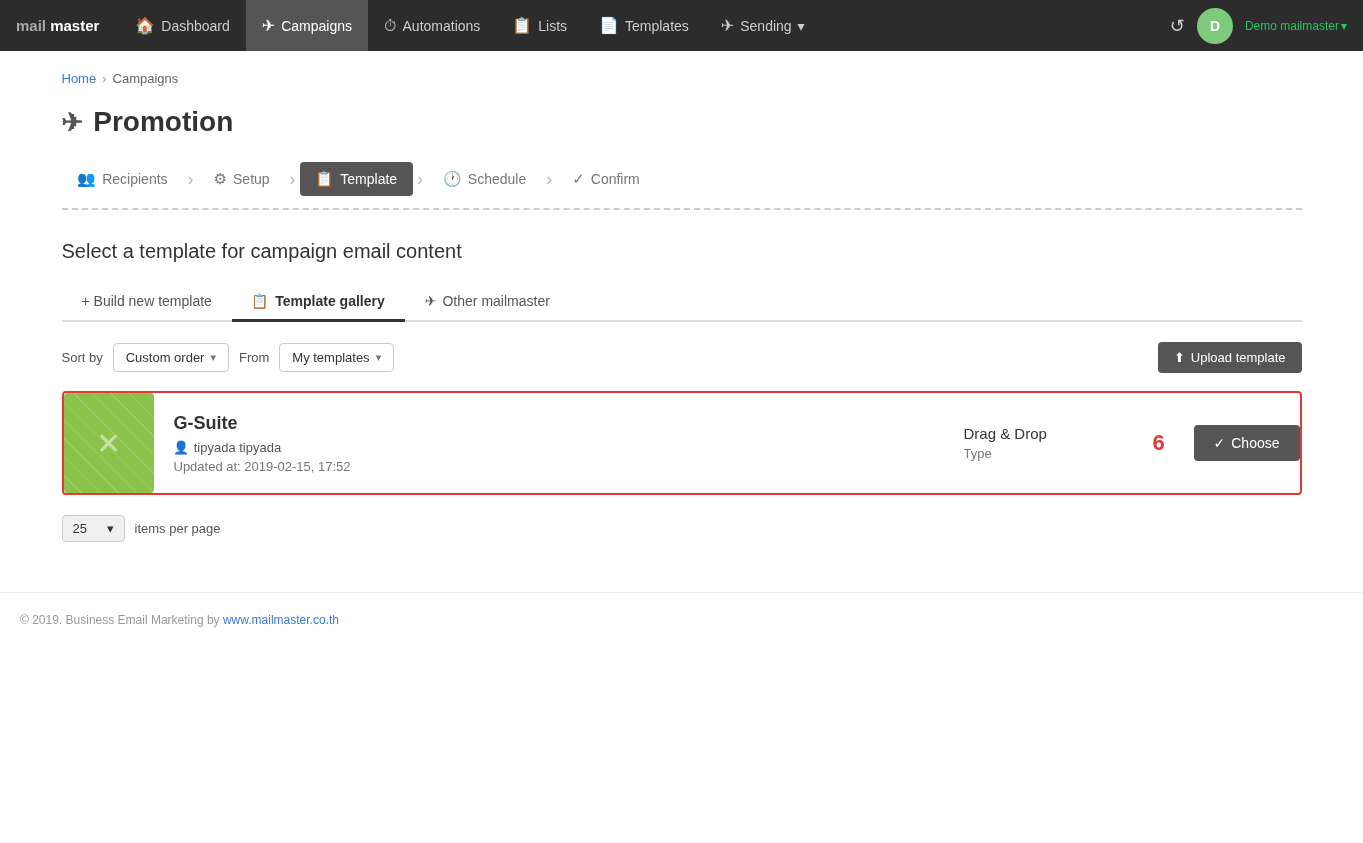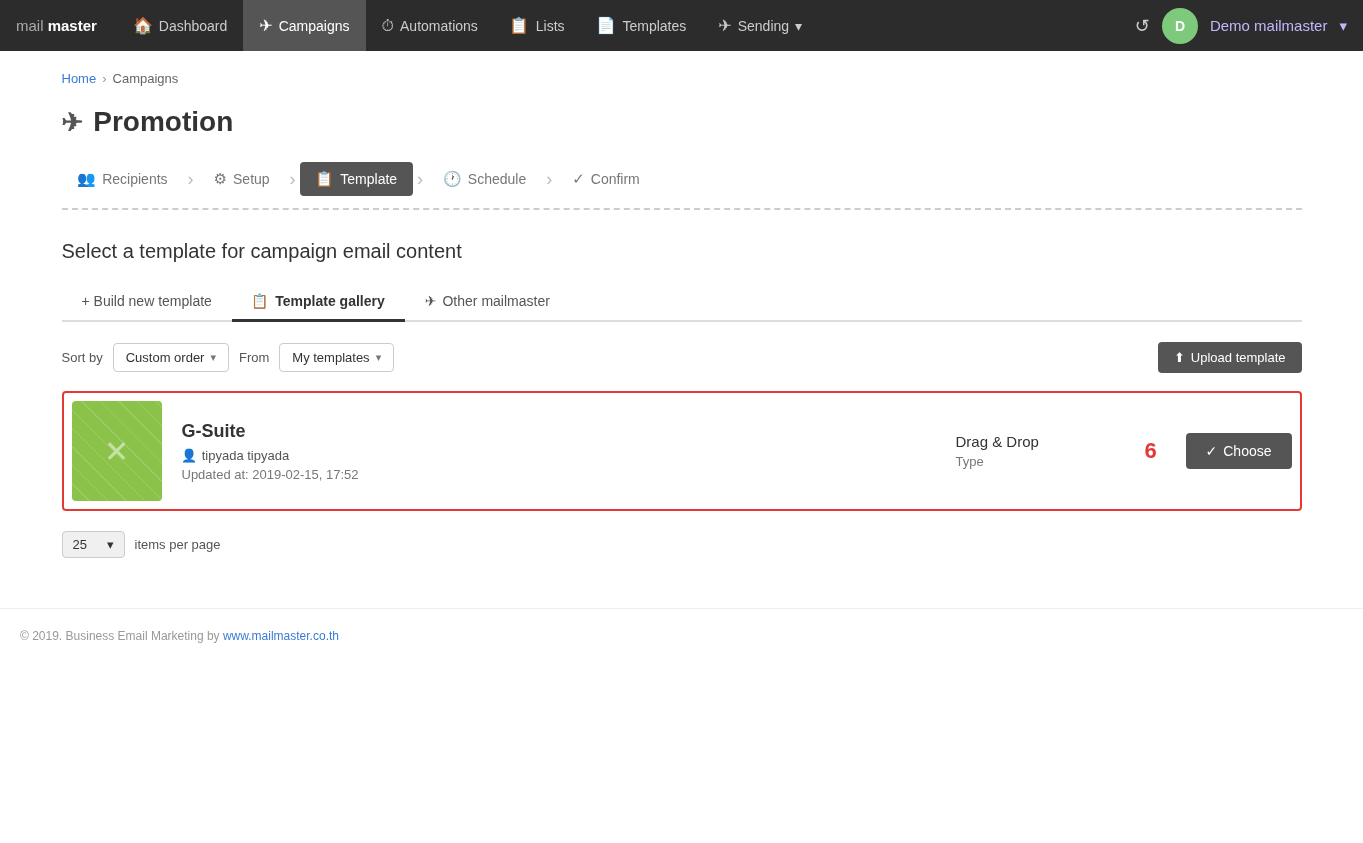--- a/index.html
+++ b/index.html
@@ -14,21 +14,21 @@
       padding: 0 16px;
       gap: 0;
     }
     .top-nav .brand {
       color: #fff;
       font-size: 15px;
       font-weight: bold;
       margin-right: 20px;
       white-space: nowrap;
     }
-    .top-nav .brand span { color: #aaa; font-weight: normal; }
+    .top-nav .brand span { color: #aaa; font-weight: bold; }
     .nav-items { display: flex; align-items: center; gap: 0; flex: 1; }
     .nav-item {
       color: #ccc;
       padding: 0 16px;
       height: 51px;
       display: flex;
       align-items: center;
       gap: 6px;
       cursor: pointer;
       font-size: 14px;
@@ -51,26 +51,26 @@
       border: none;
     }
     .user-avatar {
       width: 36px; height: 36px;
       background: #7dca7d;
       border-radius: 50%;
       display: flex; align-items: center; justify-content: center;
       color: #fff; font-size: 14px; font-weight: bold;
     }
     .user-menu {
-      color: #c4b5fd;
-      cursor: pointer;
-      display: flex;
-      align-items: center;
-      gap: 12px;
-      font-size: 15px;
+      color: #22c55e;
+      cursor: pointer;
+      display: flex;
+      align-items: center;
+      gap: 2px;
+      font-size: 12px;
     }
 
     
     .main-content { background: #fff; min-height: calc(843px - 51px); padding: 0; }
     .content-inner { max-width: 1300px; margin: 0 auto; padding: 20px 30px; }
 
     
     .breadcrumb {
       display: flex;
       align-items: center;
@@ -207,21 +207,21 @@
     }
 
     
     .template-list { display: flex; flex-direction: column; gap: 0; }
 
     .template-row {
       display: flex;
       align-items: center;
       border: 2px solid #e53935;
       border-radius: 4px;
-      padding: 8px;
+      padding: 0;
       background: #fff;
       gap: 20px;
     }
 
     .template-thumb {
       width: 90px;
       height: 100px;
       background: #8bc34a;
       border-radius: 4px;
       flex-shrink: 0;

